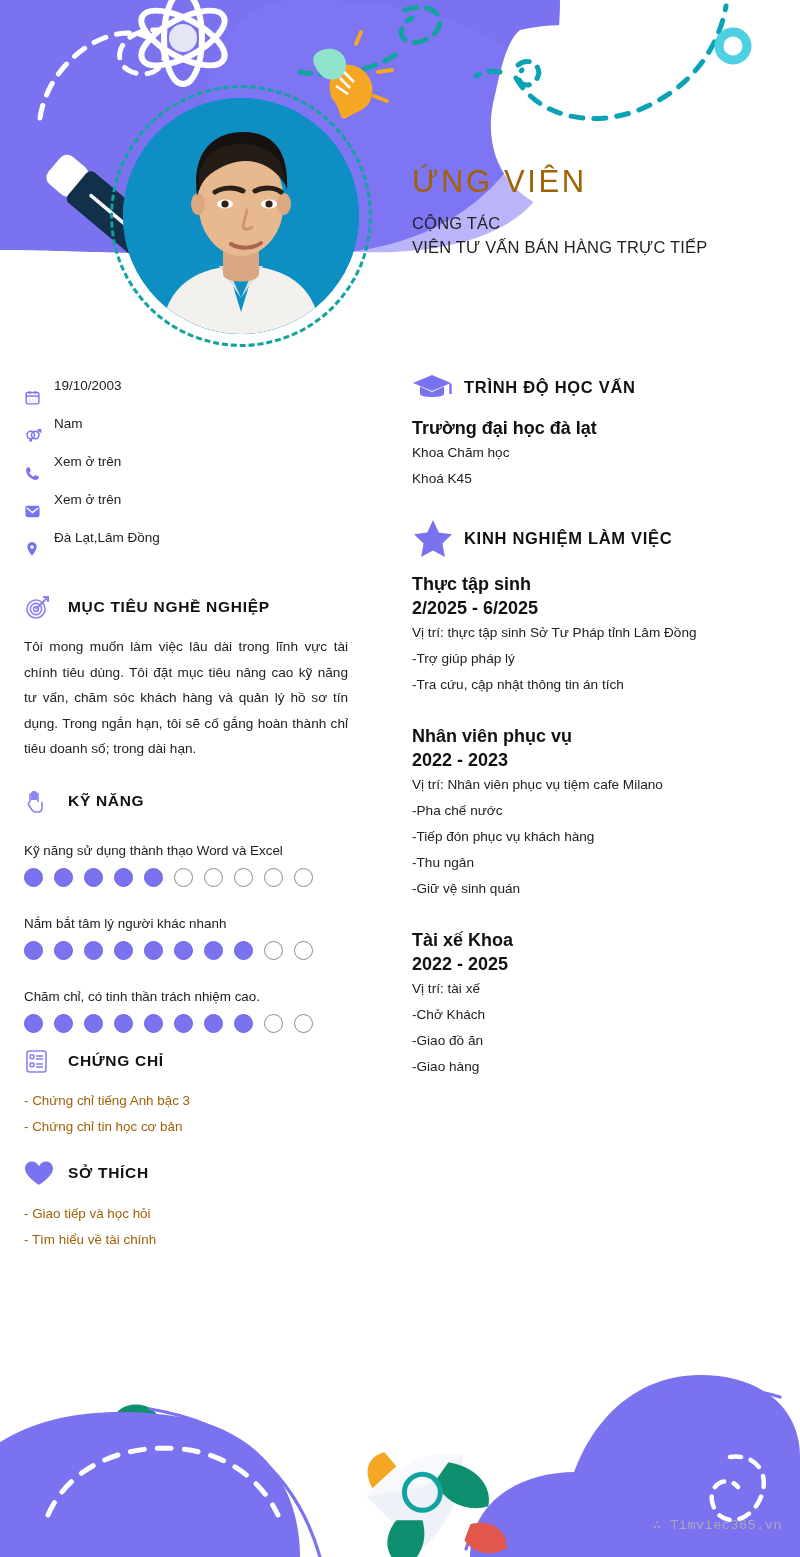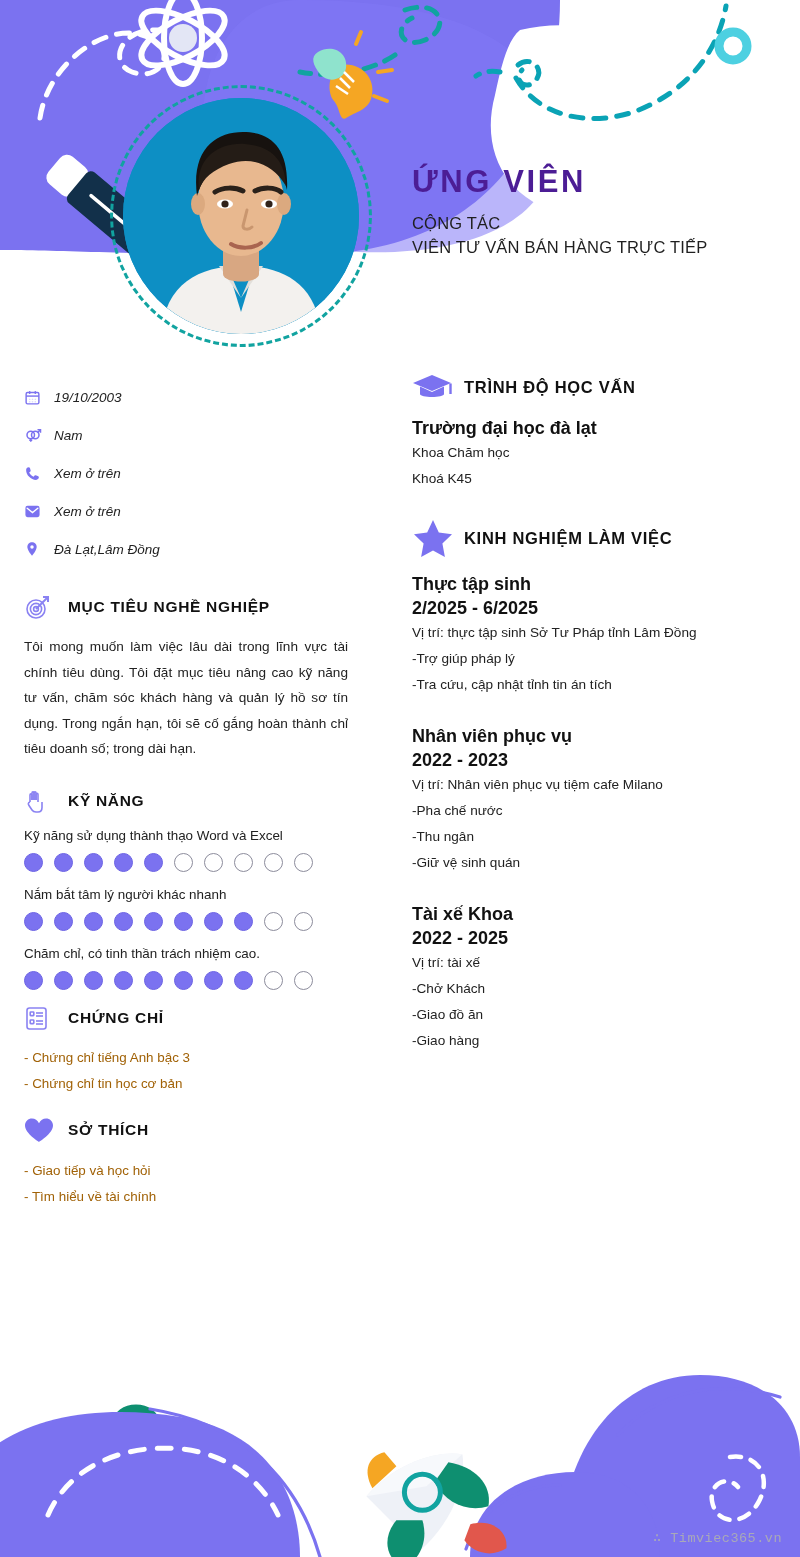--- a/index.html
+++ b/index.html
@@ -26,35 +26,35 @@
   }
   .avatar-photo {
     position:absolute; left:13px; top:13px; width:236px; height:236px;
     border-radius:50%; overflow:hidden; background:#0d8fc4;
   }
   .avatar-photo svg { display:block; }
 
   
   .name-block { position:absolute; left:412px; top:163px; width:380px; }
   .cand-name {
-    font-size:31px; font-weight:bold; letter-spacing:2.6px; color:#4c1d95;
+    font-size:31px; font-weight:normal; letter-spacing:2.6px; color:#a16207;
     line-height:1.2;
   }
   .cand-role {
     margin-top:11px; font-size:16.5px; color:#1f1f1f; line-height:1.46;
     letter-spacing:.2px;
   }
 
   
   .col-left  { position:absolute; left:24px;  top:378px; width:324px; }
   .col-right { position:absolute; left:412px; top:372px; width:368px; }
 
   
   .contact-list { margin-bottom:26px; }
-  .contact-row { display:flex; align-items:center; height:38px;font-style:italic; }
+  .contact-row { display:flex; height:38px; }
   .contact-ico {
     width:30px; min-width:30px; display:flex; align-items:center;
     justify-content:flex-start; color:#7b72f0;
   }
   .contact-txt { font-size:13.5px; color:#222; }
 
   
   .sec-head { display:flex; align-items:center; margin-bottom:14px; }
   .sec-ico  { width:44px; min-width:44px; display:flex; align-items:center; color:#7b72f0; }
   .sec-ico.shift { width:52px; min-width:52px; }
@@ -64,42 +64,42 @@
   }
   .sec-title.big { font-size:16.5px; }
 
   
   .objective {
     font-size:13.6px; line-height:25.5px; color:#222; text-align:justify;
     margin-bottom:26px;
   }
 
   
-  .skill-block { margin-bottom:15px; }
+  .skill-block { margin-bottom:15px;margin-top:29px; }
   .skill-name { font-size:13.4px; color:#222; margin-bottom:10px; }
   .dots { display:flex; gap:11px; }
   .dot {
     width:19px; height:19px; border-radius:50%;
     border:1px solid #8c8c9c; background:#fff;
   }
   .dot.on { background:#7b72f0; border-color:#6d64e4; }
 
   
   .line-list { margin-bottom:20px; }
   .line-list .li { font-size:13.4px; color:#a16207; line-height:26px; }
 
   
   .blk { margin-bottom:26px; }
   .blk .bold  { font-size:18px; font-weight:bold; color:#111; line-height:24px; }
   .blk .norm  { font-size:13.6px; color:#222; line-height:26px; }
 
   
   .ftr-deco { position:absolute; left:0; bottom:0; width:800px; height:300px; pointer-events:none; }
   .watermark {
-    position:absolute; right:18px; bottom:11px;
+    position:absolute; right:18px; bottom:24px;
     font-family:"Liberation Mono", monospace;
     font-size:13.5px; color:#a9a9b8; letter-spacing:.5px;
   }
 </style>
 </head>
 <body>
 
 <div class="page">
 
   <div class="hdr-deco">
@@ -388,27 +388,28 @@
         </svg>
       </span>
       <span class="sec-title big">KINH NGHIỆM LÀM VIỆC</span>
     </div>
     <div id="exp-host">
         <div class="blk">
           <div class="bold">Thực tập sinh</div>
           <div class="bold">2/2025 - 6/2025</div>
           <div class="norm">Vị trí: thực tập sinh Sở Tư Pháp tỉnh Lâm Đồng</div>
           <div class="norm">-Trợ giúp pháp lý</div>
-          <div class="norm">-Tra cứu, cập nhật tỉnh tin án tích</div>
+          <div class="norm">-Tra cứu, cập nhật thông tin án tích</div>
         </div>
         <div class="blk">
           <div class="bold">Nhân viên phục vụ</div>
           <div class="bold">2022 - 2023</div>
           <div class="norm">Vị trí: Nhân viên phục vụ tiệm cafe Milano</div>
           <div class="norm">-Pha chế nước</div>
+          <div class="norm">-Tiếp đón phục vụ khách hàng</div>
           <div class="norm">-Thu ngân</div>
           <div class="norm">-Giữ vệ sinh quán</div>
         </div>
         <div class="blk">
           <div class="bold">Tài xế Khoa</div>
           <div class="bold">2022 - 2025</div>
           <div class="norm">Vị trí: tài xế</div>
           <div class="norm">-Chở Khách</div>
           <div class="norm">-Giao đồ ăn</div>
           <div class="norm">-Giao hàng</div>

